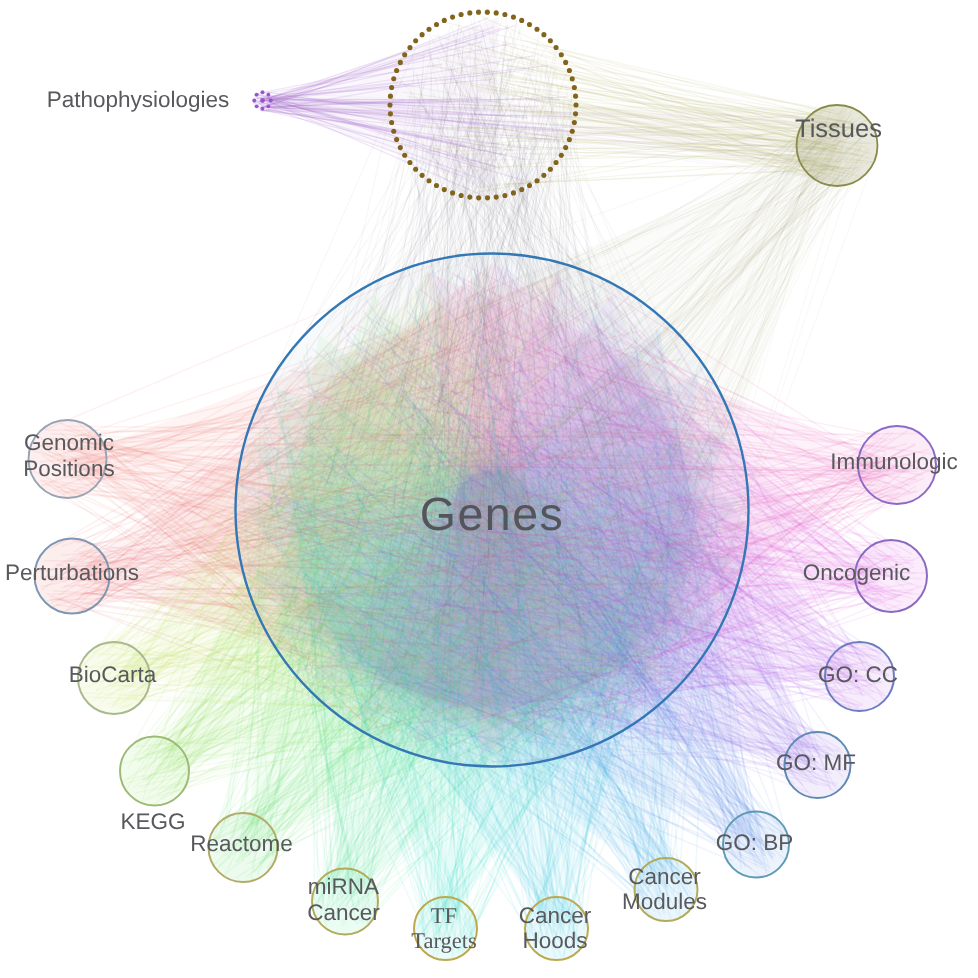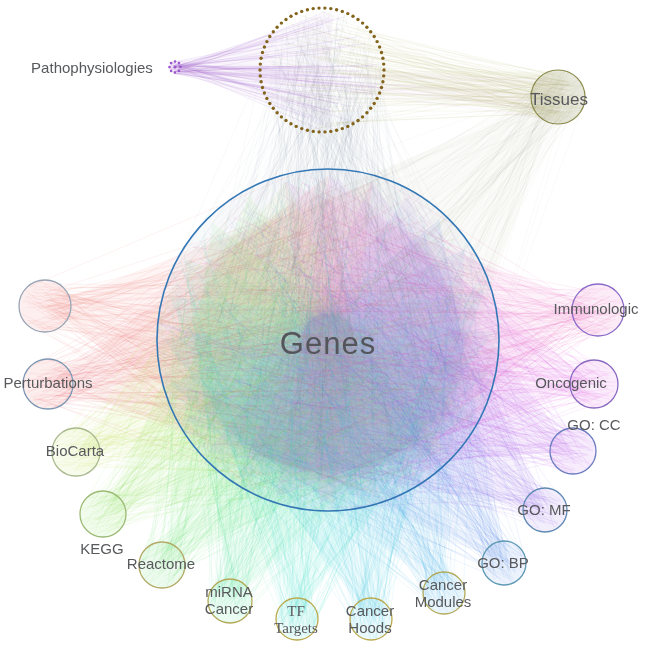--- a/index.html
+++ b/index.html
@@ -1931,32 +1931,34 @@
         <circle cx="444" cy="593" r="21" fill="#3aa9e6" fill-opacity="0.1" stroke="#b2aa58" stroke-width="1.3"></circle>
         <circle cx="504" cy="563" r="22" fill="#4a85e6" fill-opacity="0.1" stroke="#5f9ab5" stroke-width="1.3"></circle>
         <circle cx="545" cy="510" r="22" fill="#8657e6" fill-opacity="0.1" stroke="#5f8ab5" stroke-width="1.3"></circle>
         <circle cx="573" cy="451" r="23" fill="#b148e6" fill-opacity="0.1" stroke="#6c7cc0" stroke-width="1.3"></circle>
         <circle cx="594" cy="384" r="24" fill="#d848de" fill-opacity="0.1" stroke="#8a6ac0" stroke-width="1.3"></circle>
         <circle cx="598" cy="310" r="26" fill="#e648b2" fill-opacity="0.1" stroke="#8a6ac8" stroke-width="1.3"></circle>
       </g>
     </svg>
 
   <div class="node-label lbl-pathophysiologies" style="left: 92px; top: 68px;">Pathophysiologies</div>
-  <div class="node-label lbl-tissues" style="left: 559px; top: 100px;">Tissues</div>
+  <div class="node-label lbl-tissues" style="left: 559px; top: 86px;">Tissues</div>
   <div class="node-label lbl-genes" style="left: 328px; top: 344px;">Genes</div>
+  <div class="node-label" style="left: 46px; top: 305px;">Genomic
+Positions</div>
   <div class="node-label" style="left: 48px; top: 383px;">Perturbations</div>
   <div class="node-label" style="left: 75px; top: 451px;">BioCarta</div>
   <div class="node-label" style="left: 102px; top: 514px; margin-top: 35px;">KEGG</div>
   <div class="node-label" style="left: 161px; top: 564px; text-align: right;">Reactome</div>
   <div class="node-label" style="left: 229px; top: 601px;">miRNA
 Cancer</div>
   <div class="node-label" style="left: 296px; top: 620px; font-family: Liberation Serif, serif;">TF
 Targets</div>
   <div class="node-label" style="left: 370px; top: 620px;">Cancer
 Hoods</div>
   <div class="node-label" style="left: 443px; top: 594px;">Cancer
 Modules</div>
   <div class="node-label" style="left: 503px; top: 563px;">GO: BP</div>
   <div class="node-label" style="left: 544px; top: 510px; text-align: right;">GO: MF</div>
-  <div class="node-label" style="left: 572px; top: 425px; margin-left: 22px;">GO: CC</div>
+  <div class="node-label" style="left: 572px; top: 451px;">GO: CC</div>
   <div class="node-label" style="left: 571px; top: 383px;">Oncogenic</div>
   <div class="node-label" style="left: 596px; top: 309px;">Immunologic</div>
 </div>
 
 </body></html>

